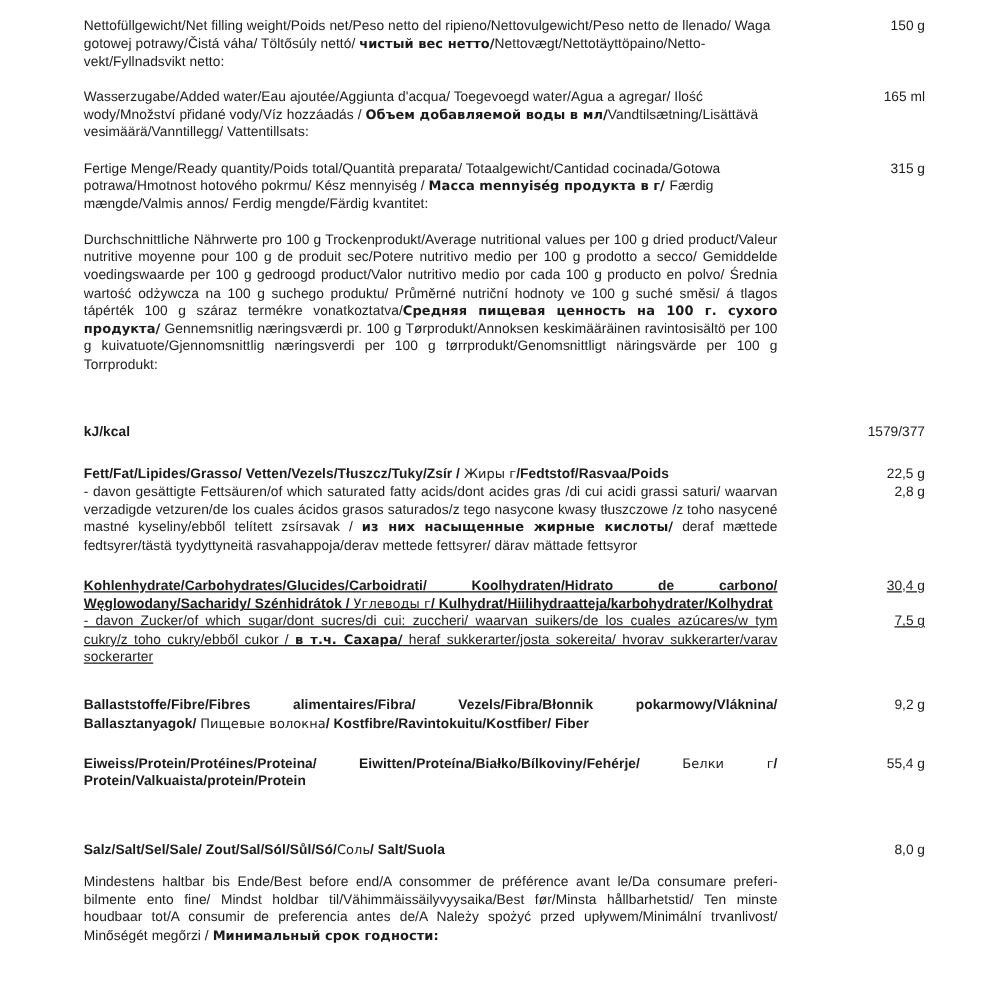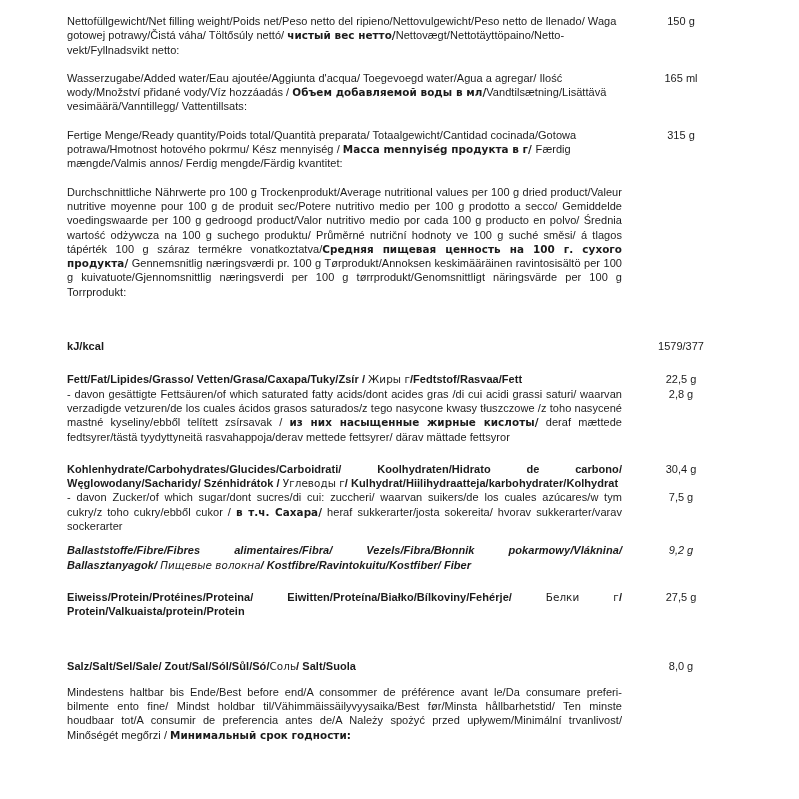--- a/index.html
+++ b/index.html
@@ -4,32 +4,32 @@
 <style>
   html,body{margin:0;padding:0;}
   body{
     width:799px;height:799px;background:#ffffff;overflow:hidden;
     font-family:"Liberation Sans",sans-serif;color:#1b1b1b;
   }
   .sheet{position:absolute;top:14px;left:67px;width:673px;}
   .row{display:flex;align-items:flex-start;}
   .text{width:555px;font-size:11px;line-height:14.3px;letter-spacing:0.05px;}
   .justify{text-align:justify;}
-  .value{flex:1;text-align:center;font-size:11px;line-height:14.3px;white-space:nowrap;font-weight:400;}
+  .value{flex:1;text-align:right;font-size:11px;line-height:14.3px;white-space:nowrap;font-weight:400;}
   .t-light .lat{font-weight:400;}
   .t-light .cyr{font-weight:700;}
   .t-bold  .lat{font-weight:700;}
   .t-bold  .cyr{font-weight:400;}
   .cyr{font-family:"DejaVu Sans",sans-serif;font-size:10.4px;}
   .block{margin-bottom:14px;}
   #intro{margin-top:11px;margin-bottom:0;}
   .block-energy{margin-top:40px;margin-bottom:19px;}
   .block-fat{margin-bottom:18px;}
-  .block-carbohydrates{margin-bottom:10px;}
-  .block-fibre{margin-bottom:18px;font-style:italic;}
+  .block-carbohydrates{margin-bottom:24px;text-decoration:underline;}
+  .block-fibre{margin-bottom:18px;}
   .block-protein{margin-bottom:12px;}
   .block-salt{margin-bottom:12px;margin-top:40px;}
   #best-before{margin-bottom:13px;}
   .big-number{font-size:14px;line-height:14.3px;}
 </style>
 </head>
 <body>
 
 <div class="sheet">
   <div id="info-rows">
@@ -60,21 +60,21 @@
   </div>
   <div id="nutrition">
       <div class="block block-energy">
         <div class="row">
           <div class="text t-bold justify"><span class="lat">kJ/kcal</span></div>
           <div class="value">1579/377</div>
         </div>
       </div>
       <div class="block block-fat">
         <div class="row">
-          <div class="text t-bold justify"><span class="lat">Fett/Fat/Lipides/Grasso/ Vetten/Grasa/Сахара/Tuky/Zsír / </span><span class="cyr">Жиры г</span><span class="lat">/Fedtstof/Rasvaa/Fett</span></div>
+          <div class="text t-bold justify"><span class="lat">Fett/Fat/Lipides/Grasso/ Vetten/Vezels/Tłuszcz/Tuky/Zsír / </span><span class="cyr">Жиры г</span><span class="lat">/Fedtstof/Rasvaa/Poids</span></div>
           <div class="value">22,5 g</div>
         </div>
         <div class="row">
           <div class="text t-light justify"><span class="lat">- davon gesättigte Fettsäuren/of which saturated fatty acids/dont acides gras /di cui acidi grassi saturi/ waarvan verzadigde vetzuren/de los cuales ácidos grasos saturados/z tego nasycone kwasy tłuszczowe /z toho nasycené mastné kyseliny/ebből telített zsírsavak / </span><span class="cyr">из них насыщенные жирные кислоты/</span><span class="lat"> deraf mættede fedtsyrer/tästä tyydyttyneitä rasvahappoja/derav mettede fettsyrer/ därav mättade fettsyror</span></div>
           <div class="value">2,8 g</div>
         </div>
       </div>
       <div class="block block-carbohydrates">
         <div class="row">
           <div class="text t-bold justify"><span class="lat">Kohlenhydrate/Carbohydrates/Glucides/Carboidrati/ Koolhydraten/Hidrato de carbono/ Węglowodany/Sacharidy/ Szénhidrátok / </span><span class="cyr">Углеводы г</span><span class="lat">/ Kulhydrat/Hiilihydraatteja/karbohy­drater/Kolhydrat</span></div>
@@ -87,21 +87,21 @@
       </div>
       <div class="block block-fibre">
         <div class="row">
           <div class="text t-bold justify"><span class="lat">Ballaststoffe/Fibre/Fibres alimentaires/Fibra/ Vezels/Fibra/Błonnik pokarmowy/Vláknina/ Ballasztanyagok/ </span><span class="cyr">Пищевые волокна</span><span class="lat">/ Kostfibre/Ravintokuitu/Kostfiber/ Fiber</span></div>
           <div class="value">9,2 g</div>
         </div>
       </div>
       <div class="block block-protein">
         <div class="row">
           <div class="text t-bold justify"><span class="lat">Eiweiss/Protein/Protéines/Proteina/ Eiwitten/Proteína/Białko/Bílkoviny/Fehérje/ </span><span class="cyr">Белки г</span><span class="lat">/ Protein/Valkuaista/protein/Protein</span></div>
-          <div class="value">27,5 g</div>
+          <div class="value">55,4 g</div>
         </div>
       </div>
       <div class="block block-salt">
         <div class="row">
           <div class="text t-bold justify"><span class="lat">Salz/Salt/Sel/Sale/ Zout/Sal/Sól/Sůl/Só/</span><span class="cyr">Соль</span><span class="lat">/ Salt/Suola</span></div>
           <div class="value">8,0 g</div>
         </div>
       </div>
     </div>
   <div id="best-before" class="block">

